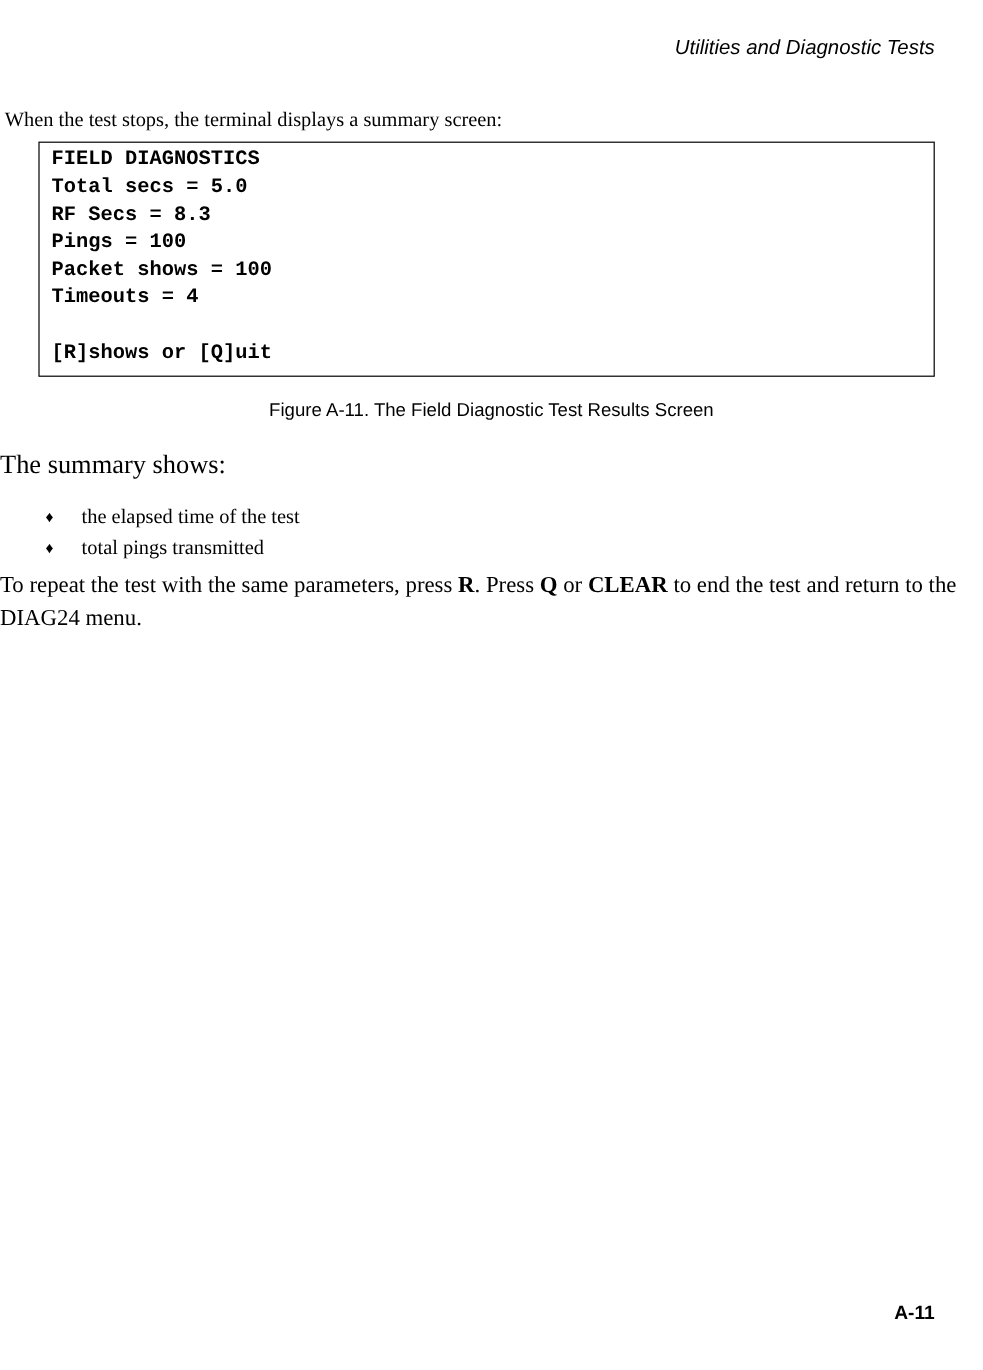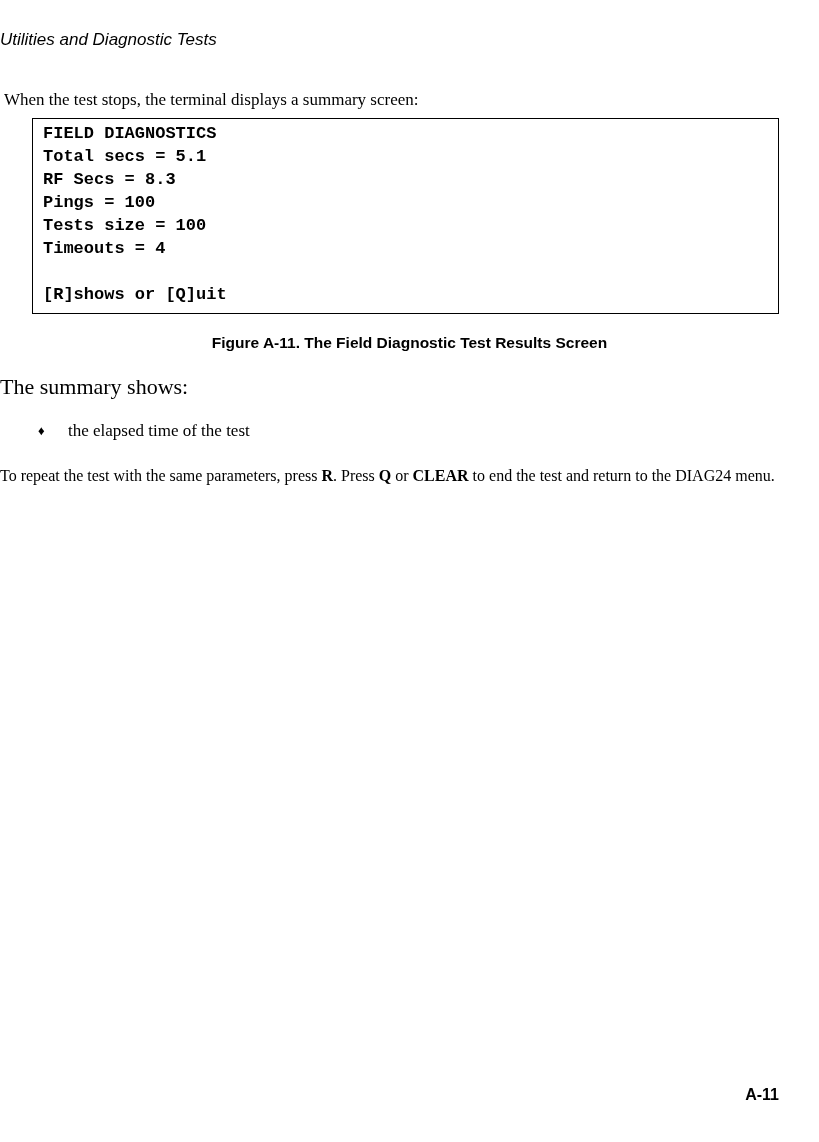--- a/index.html
+++ b/index.html
@@ -10,20 +10,21 @@
     body {
       width: 819px;
       height: 1142px;
       font-family: Georgia, 'Times New Roman', serif;
       background: #fff;
       color: #000;
       position: relative;
       padding: 0;
     }
     .header {
+      text-align: right;
       font-style: italic;
       font-family: 'Trebuchet MS', 'Gill Sans', sans-serif;
       font-size: 17px;
       padding: 30px 40px 0 0;
       margin-bottom: 40px;
     }
     .intro-text {
       font-size: 17px;
       padding: 0 0 0 4px;
       margin-bottom: 8px;
@@ -34,48 +35,48 @@
       padding: 4px 10px 6px 10px;
       font-family: 'Courier New', Courier, monospace;
       font-weight: bold;
       font-size: 17px;
       line-height: 1.35;
       white-space: pre;
     }
     .figure-caption {
       text-align: center;
       font-family: 'Trebuchet MS', Arial, sans-serif;
-      font-weight: bold;
+      font-weight: normal;
       font-size: 15.5px;
       margin: 20px 0 22px 0;
     }
     .summary-intro {
       font-size: 22px;
       margin-bottom: 18px;
     }
     .bullet-list {
       list-style: none;
       padding-left: 38px;
-      margin-bottom: 20px;
+      margin-bottom: 4px;
     }
     .bullet-list li {
       font-size: 17px;
       line-height: 1.55;
       position: relative;
       padding-left: 30px;
     }
     .bullet-list li::before {
       content: "♦";
       position: absolute;
       left: 0;
       font-size: 13px;
       top: 3px;
     }
     .closing-para {
-      font-size: 16px;
+      font-size: 19px;
       line-height: 1.45;
       padding-right: 20px;
     }
     .closing-para .key {
       font-weight: bold;
     }
     .page-number {
       position: absolute;
       bottom: 38px;
       right: 40px;
@@ -88,33 +89,34 @@
 </head>
 <body>
 
 <div class="header">
   <span>Utilities and Diagnostic Tests</span>
 </div>
 
 <p class="intro-text">When the test stops, the terminal displays a summary screen:</p>
 
 <div class="code-box"><span>FIELD DIAGNOSTICS</span>
-<span>Total secs = 5.1</span>
+<span>Total secs = 5.0</span>
 <span>RF Secs = 8.3</span>
 <span>Pings = 100</span>
-<span>Tests size = 100</span>
+<span>Packet shows = 100</span>
 <span>Timeouts = 4</span>
 <span></span>
 <span>[R]shows or [Q]uit</span></div>
 
 <div class="figure-caption">Figure A-11.  The Field Diagnostic Test Results Screen</div>
 
 <p class="summary-intro">The summary shows:</p>
 
 <ul class="bullet-list">
   <li>the elapsed time of the test</li>
+  <li>total pings transmitted</li>
 </ul>
 
 <p class="closing-para">
   <span>To repeat the test with the same parameters, press </span><span class="key">R</span><span>. Press </span><span class="key">Q</span><span> or </span><span class="key">CLEAR</span><span> to end the test and return to the DIAG24 menu.</span>
 </p>
 
 <div class="page-number">A-11</div>
 
 </body></html>

